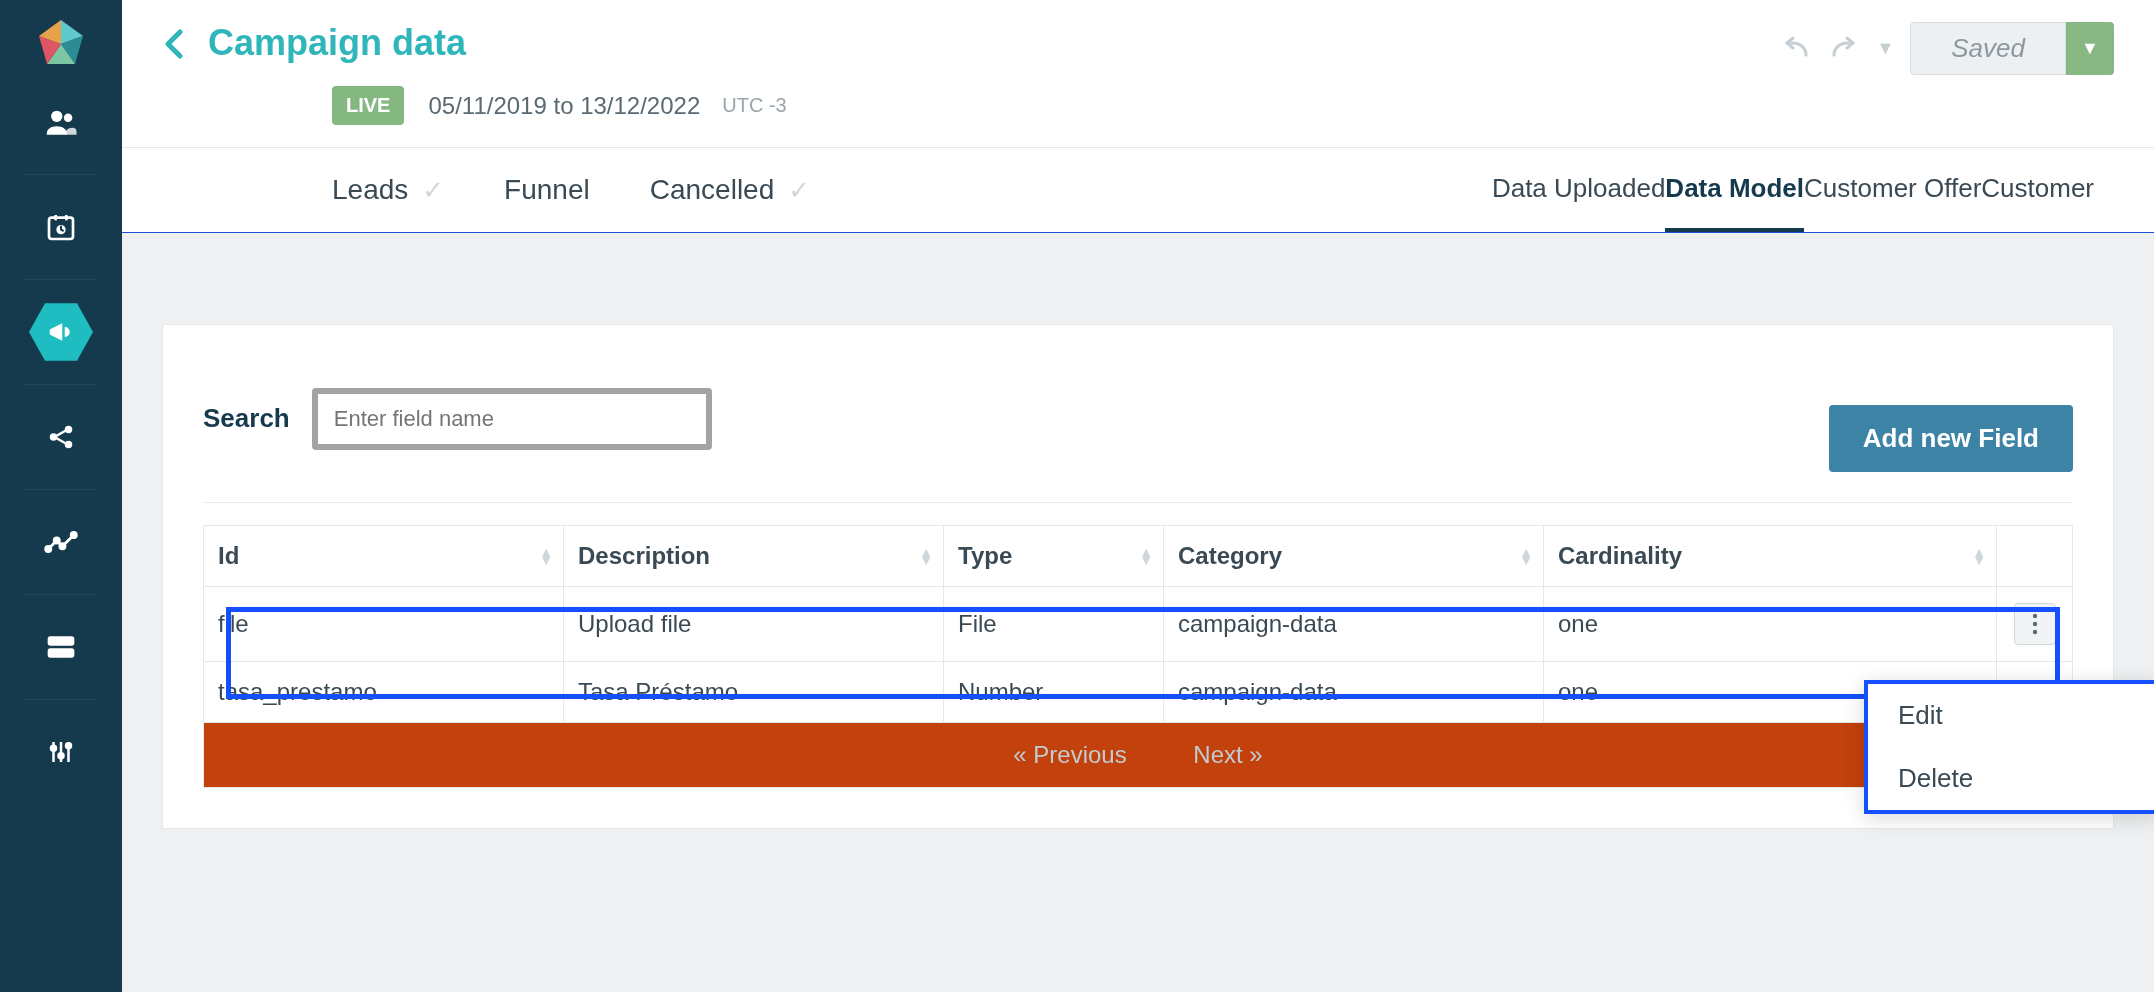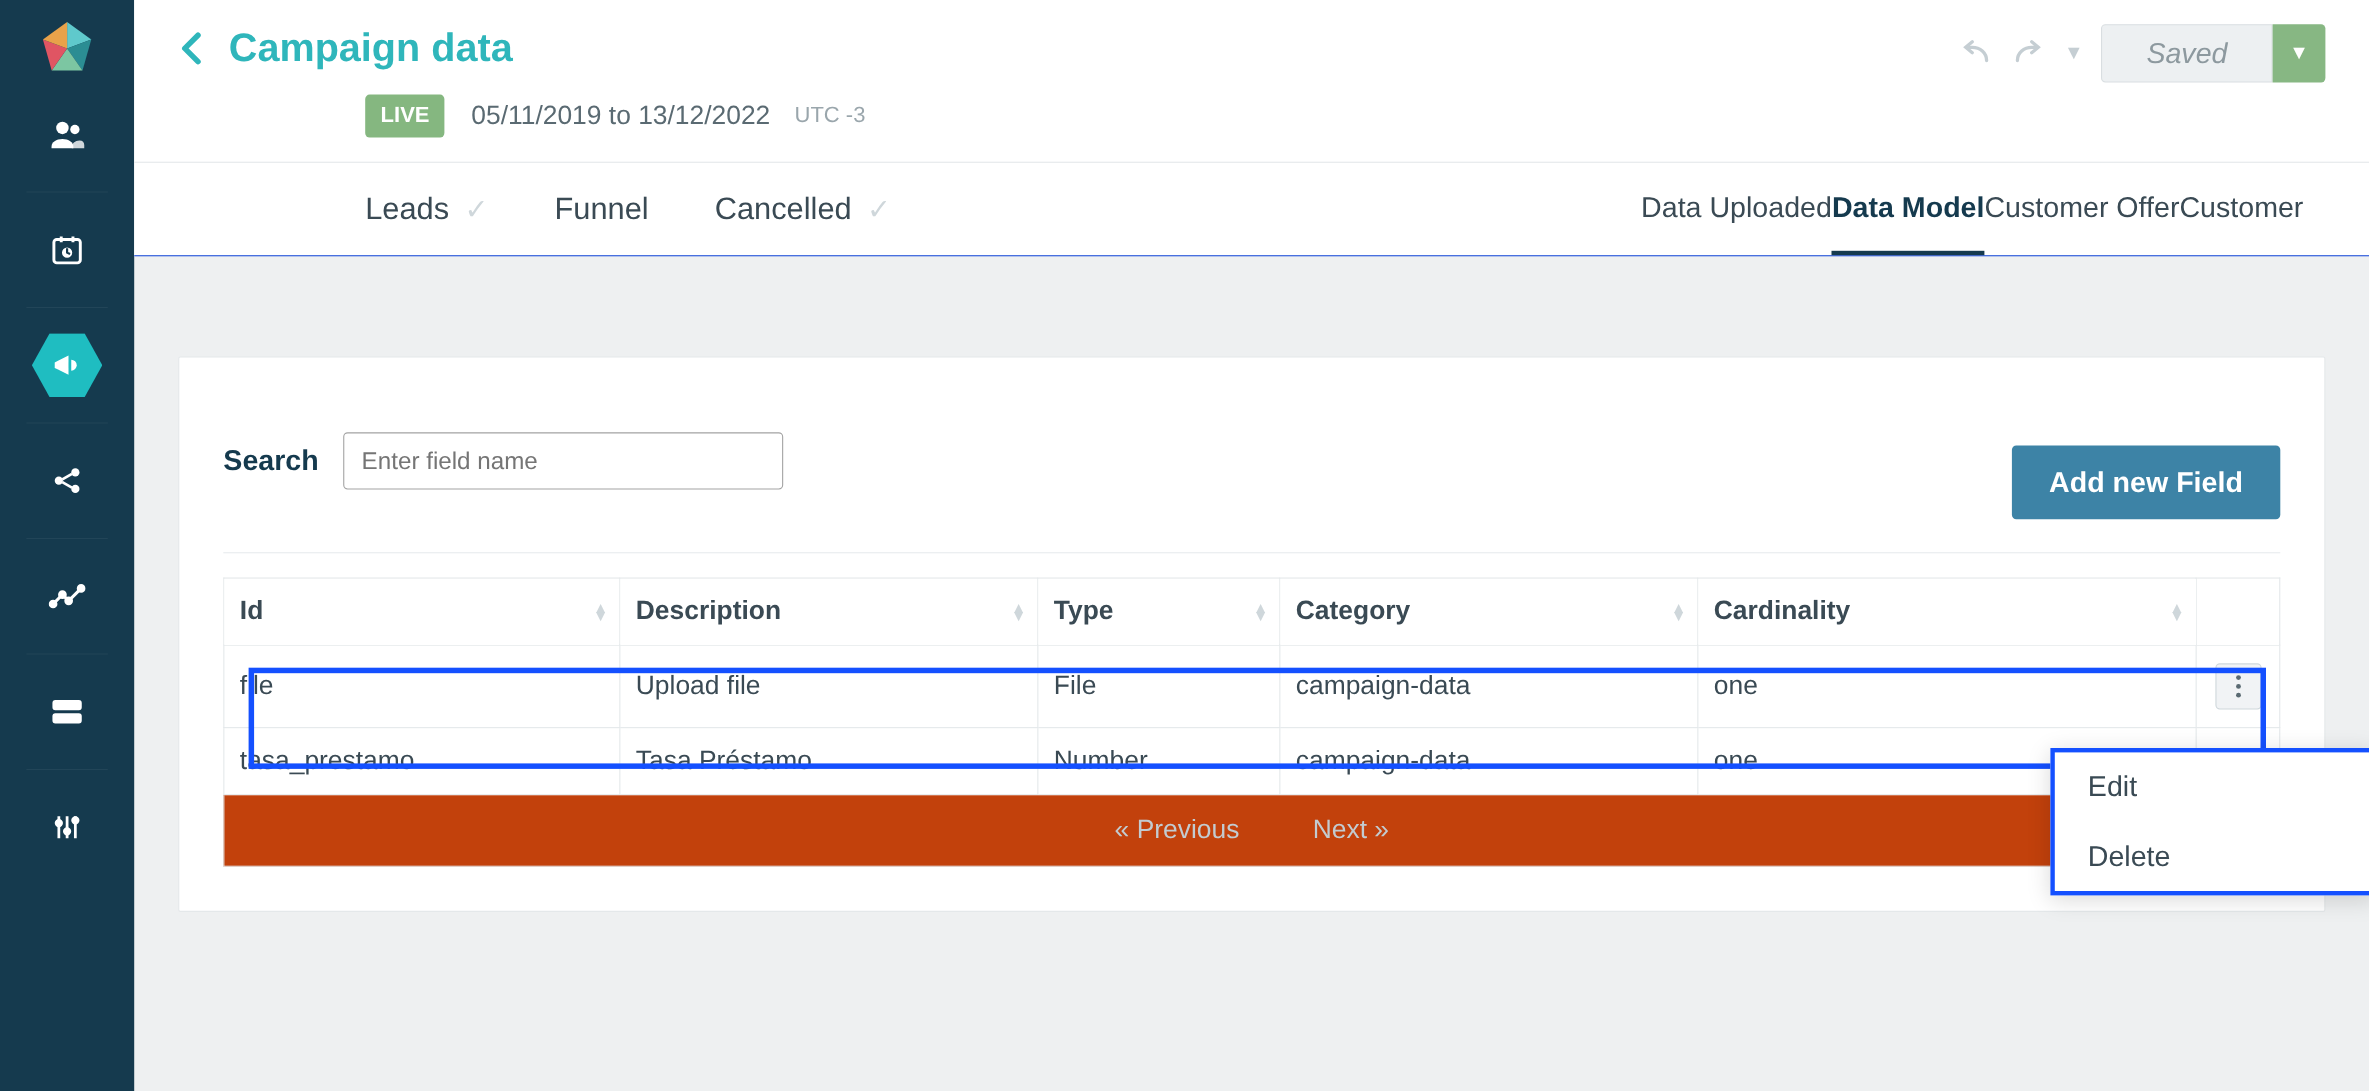--- a/index.html
+++ b/index.html
@@ -41,21 +41,21 @@
 .check { color:#cfd7db; font-size:26px;}
 .tabs-right { margin-left:auto; display:flex; font-size:26px;}
 .tab { color:#3a4a54; cursor:pointer; padding: 24px 0; }
 .tab.active { color:#153a4e; font-weight:700; border-bottom: 4px solid #153a4e;}
 
 
 .main { position:absolute; left:122px; right:0; top:284px; bottom:0; padding: 40px;}
 .card { background:#fff; border:1px solid #e4e8ea; border-radius:2px; padding: 40px;}
 .search-row { display:flex; align-items:center; gap: 22px;}
 .search-label { color:#153a4e; font-weight:700; font-size:26px;}
-.search-input { border:1px solid #a3a3a3; border-radius:4px; padding: 12px 16px; font-size:22px; width: 400px; color:#737373;}
+.search-input { border:6px solid #a3a3a3; border-radius:4px; padding: 12px 16px; font-size:22px; width: 400px; color:#737373;}
 .add-btn { margin-left:auto; background:#3d83a6; color:#fff; font-weight:700; font-size:26px; padding: 18px 34px; border:none; border-radius:4px; cursor:pointer;margin-top:40px;}
 
 .divider { border:0; border-top:1px solid #e8ecee; margin: 30px 0 0 0;}
 
 .table { width:100%; border-collapse:collapse; margin-top: 22px;}
 .table th { text-align:left; font-size:24px; font-weight:700; color:#3a4a54; padding: 16px 14px; border:1px solid #e4e8ea; background:#fff; position:relative;}
 .sort { position:absolute; right:10px; top:50%; transform:translateY(-50%); color:#cfd7db; font-size:14px; line-height:8px;}
 .table td { font-size:24px; color:#3a4a54; padding: 16px 14px; border:1px solid #e4e8ea; background:#fff;}
 .actions-cell { width: 76px; text-align:center;}
 .kebab { background:#f1f3f5; border:1px solid #cfd7db; border-radius:4px; width:42px; height:42px; display:inline-flex; align-items:center; justify-content:center; cursor:pointer;}

